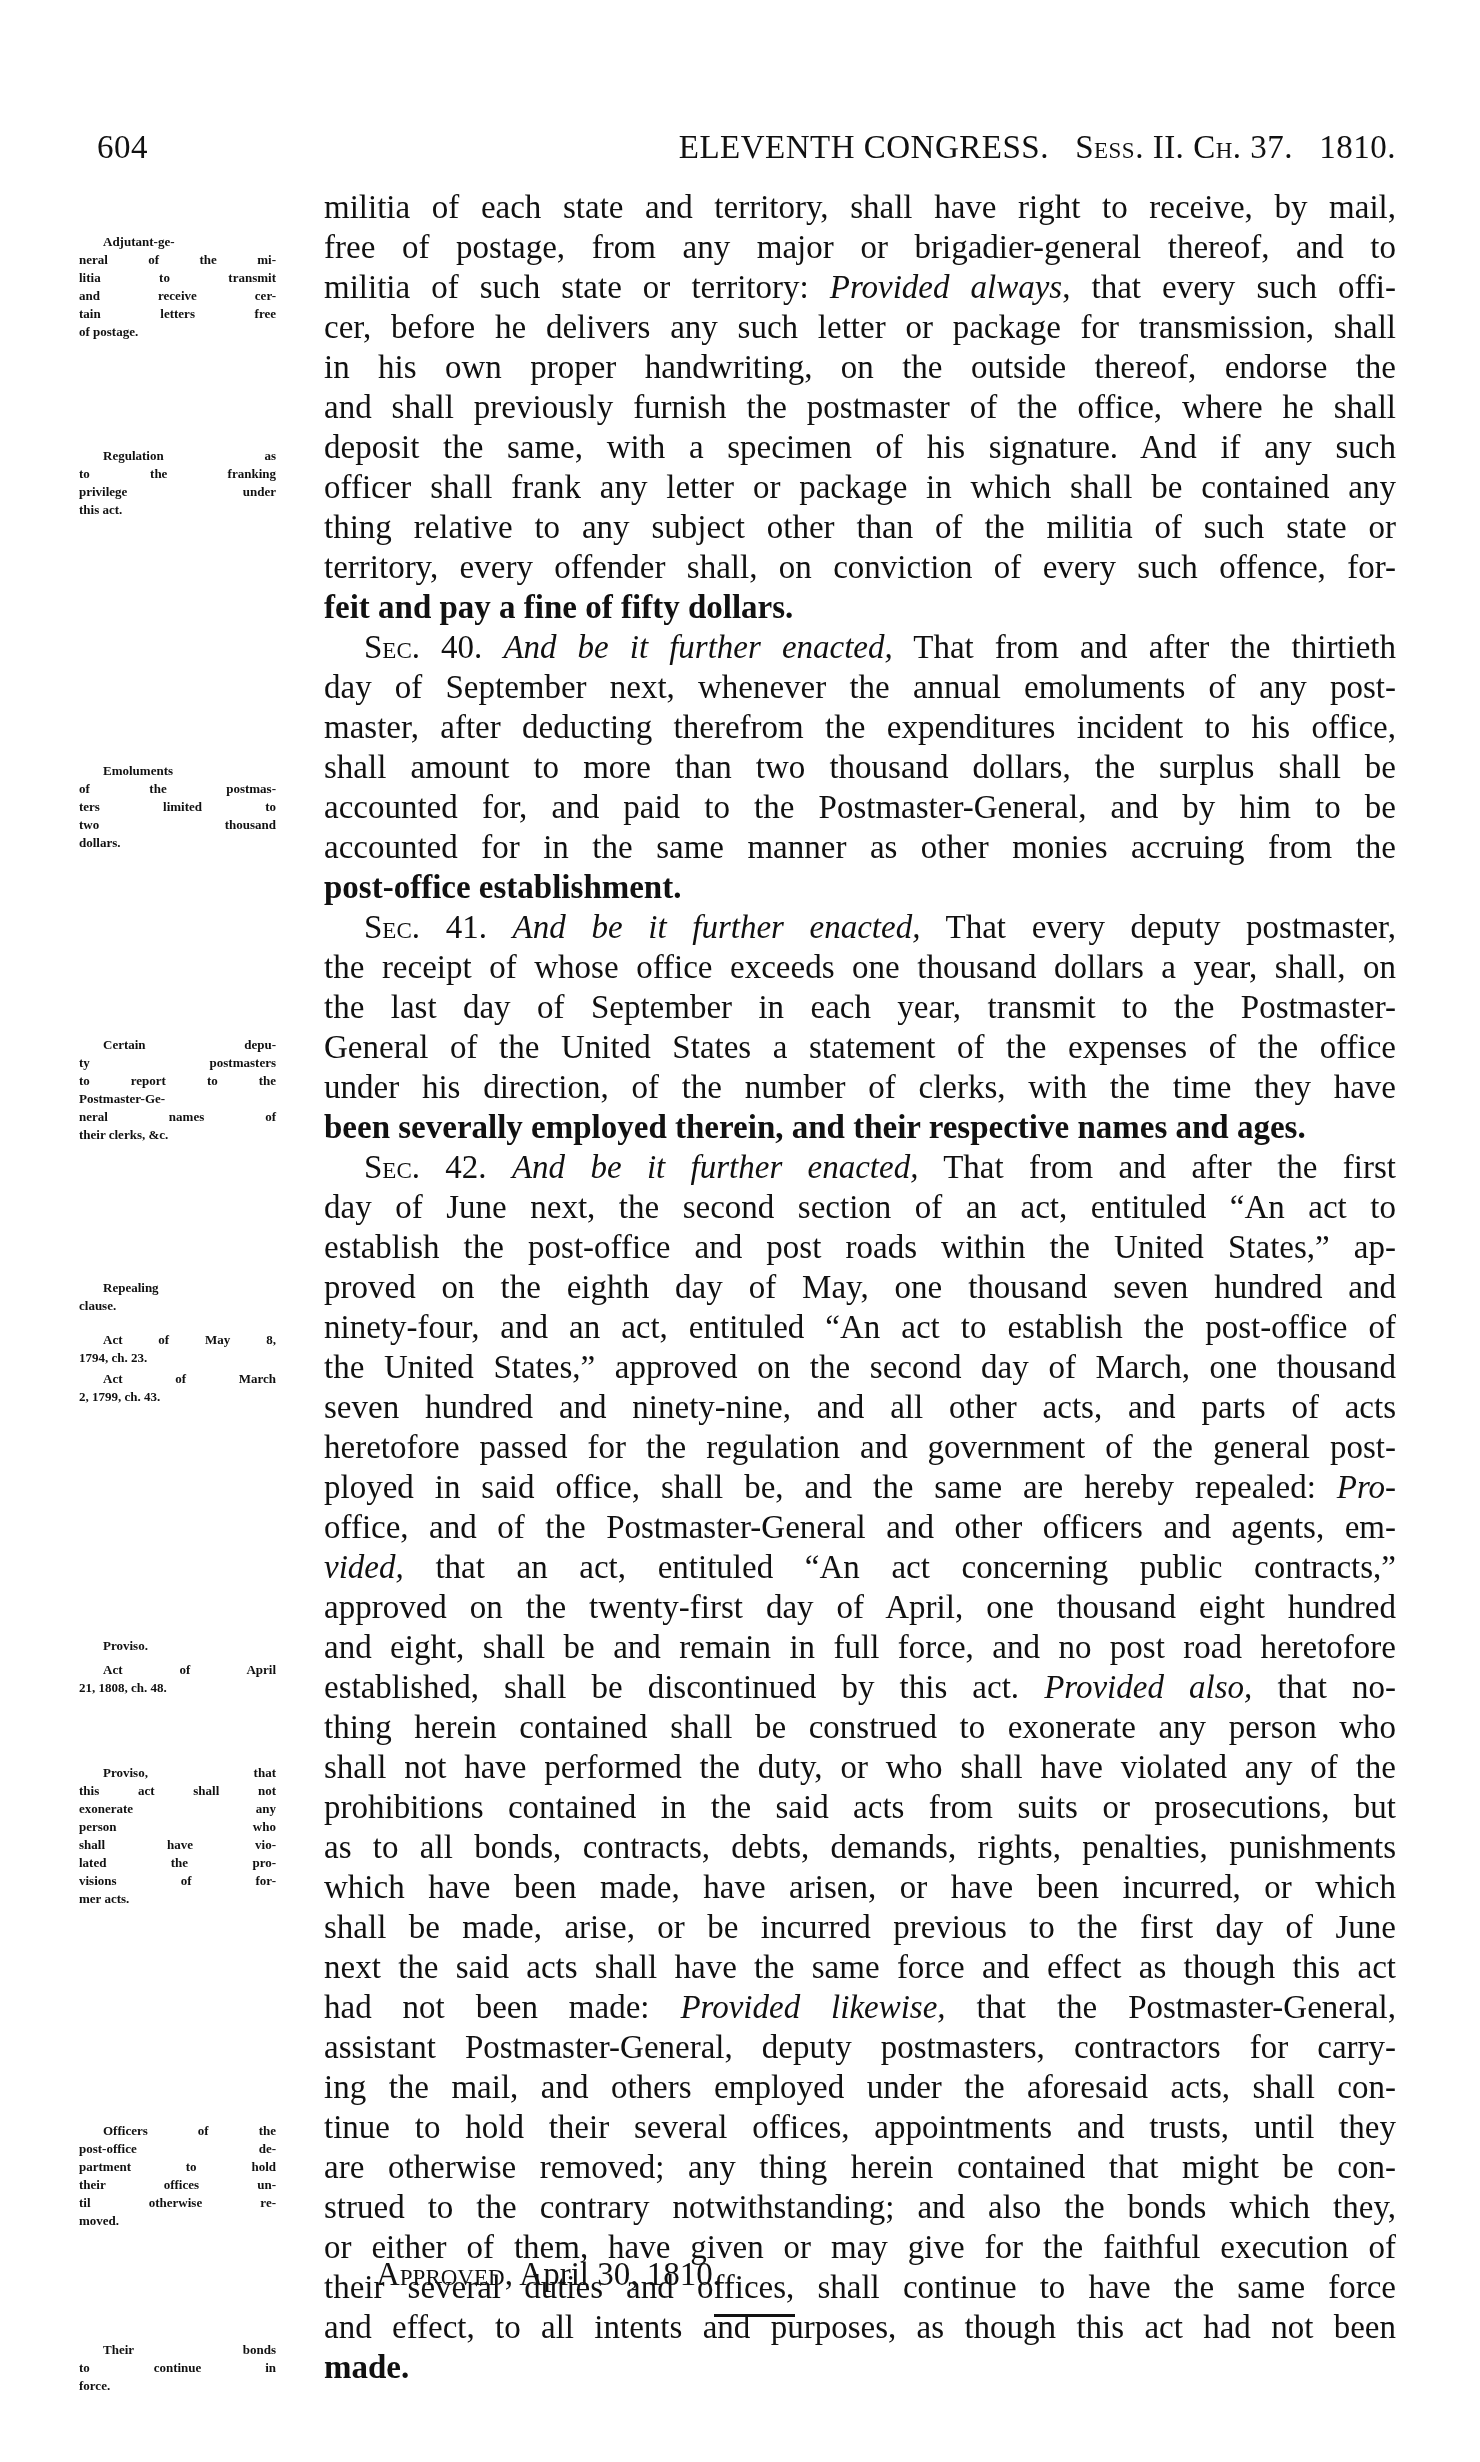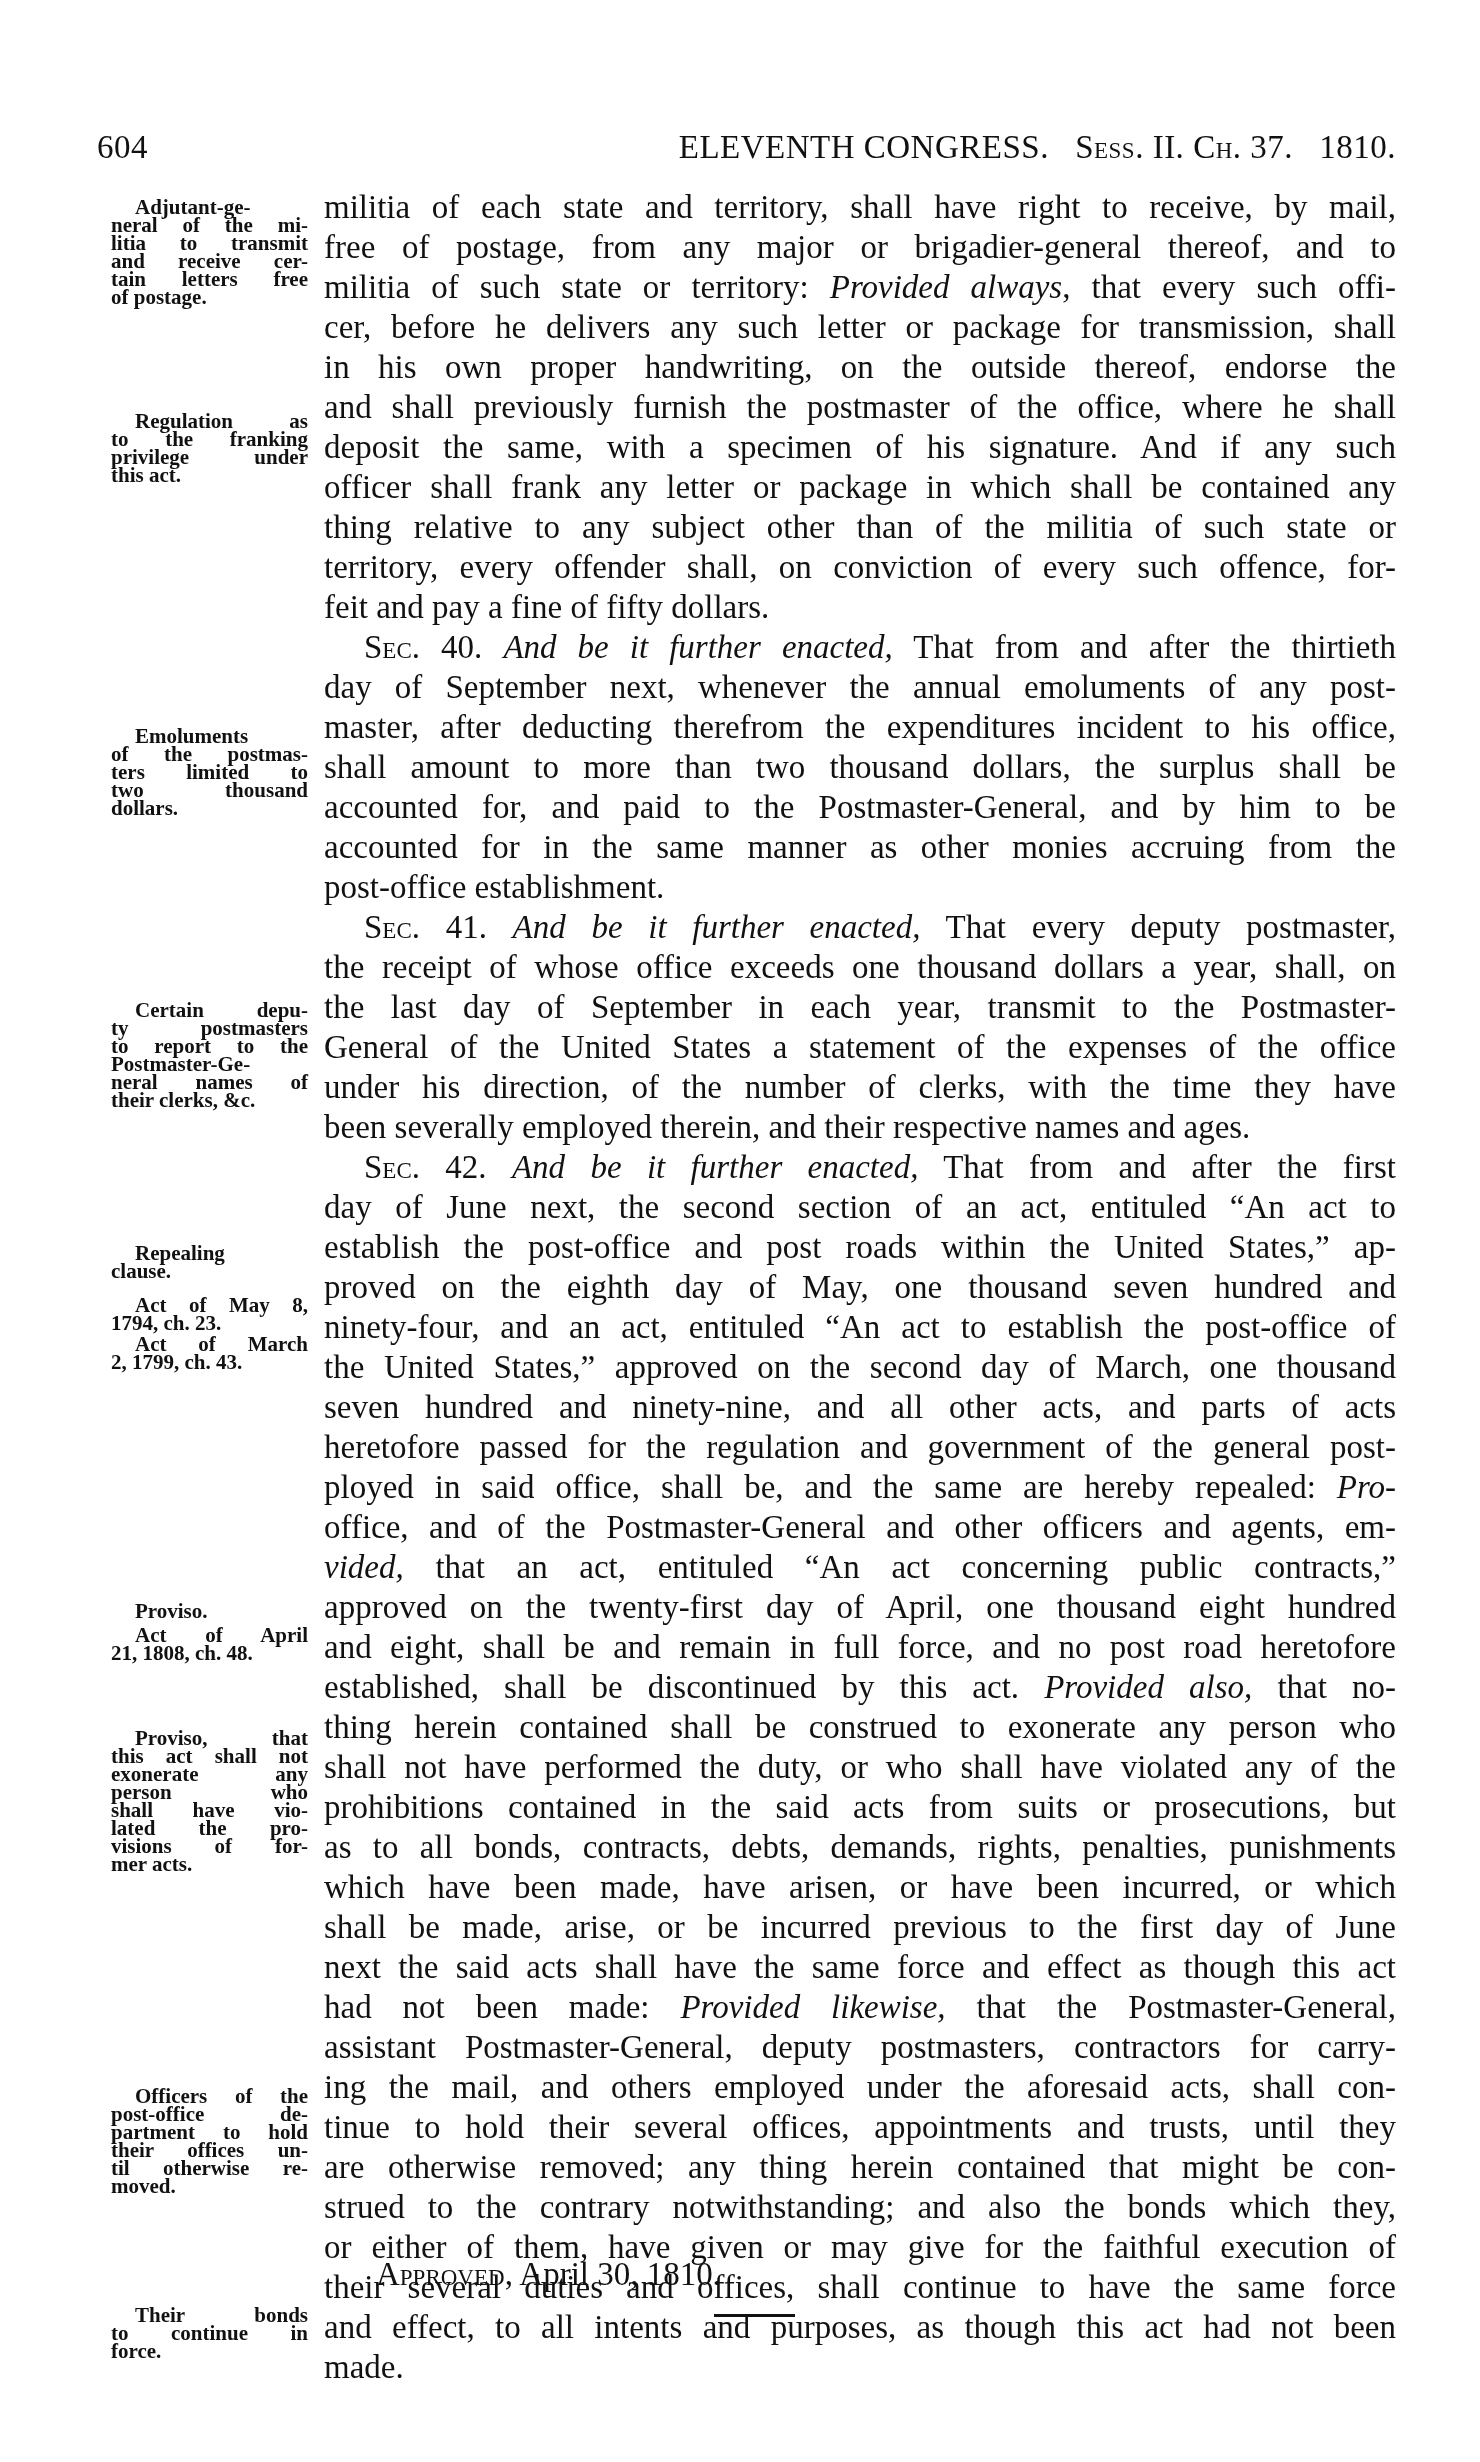--- a/index.html
+++ b/index.html
@@ -4,23 +4,23 @@
 <style>
   html, body { margin: 0; padding: 0; background: #ffffff; }
   body { width: 1480px; height: 2462px; position: relative; overflow: hidden; color: #111; font-family: "Liberation Serif", "DejaVu Serif", serif; }
   .page-header { position: absolute; top: 129px; left: 97px; width: 1299px; height: 46px; font-size: 33px; font-weight: normal; letter-spacing: 0.5px; }
   .page-number { position: absolute; left: 0; top: 0; }
   .running-head { position: absolute; right: 0; top: 0; white-space: nowrap; }
   .sc { font-variant: small-caps; }
   .body-text { position: absolute; left: 324px; top: 187px; width: 1072px; font-size: 33px; line-height: 40px; text-align: justify; }
   .body-text em { font-style: italic; }
   .line { display: block; text-align: justify; text-align-last: justify; white-space: nowrap; overflow: visible; height: 40px; }
-  .line.last { text-align-last: left; }
+  .line.last { text-align-last: left; font-weight: bold; }
   .line.indent { padding-left: 40px; }
-  .margin-note { position: absolute; left: 111px; width: 197px; font-size: 21px; line-height: 18px; font-weight: bold; text-align: justify; }
+  .margin-note { position: absolute; left: 79px; width: 197px; font-size: 13px; line-height: 18px; font-weight: bold; text-align: justify; margin-top: 35px; }
   .margin-note .ml { display: block; text-align: justify; text-align-last: justify; white-space: nowrap; }
   .margin-note .ml.last { text-align-last: left; }
   .margin-note .ml.indent { padding-left: 24px; }
   .approved { position: absolute; left: 376px; top: 2256px; font-size: 33px; white-space: nowrap; }
   .end-rule { position: absolute; left: 714px; top: 2314px; width: 81px; height: 2.8px; background: #111; }
 </style>
 </head>
 <body>
 
 <div class="page-header">

